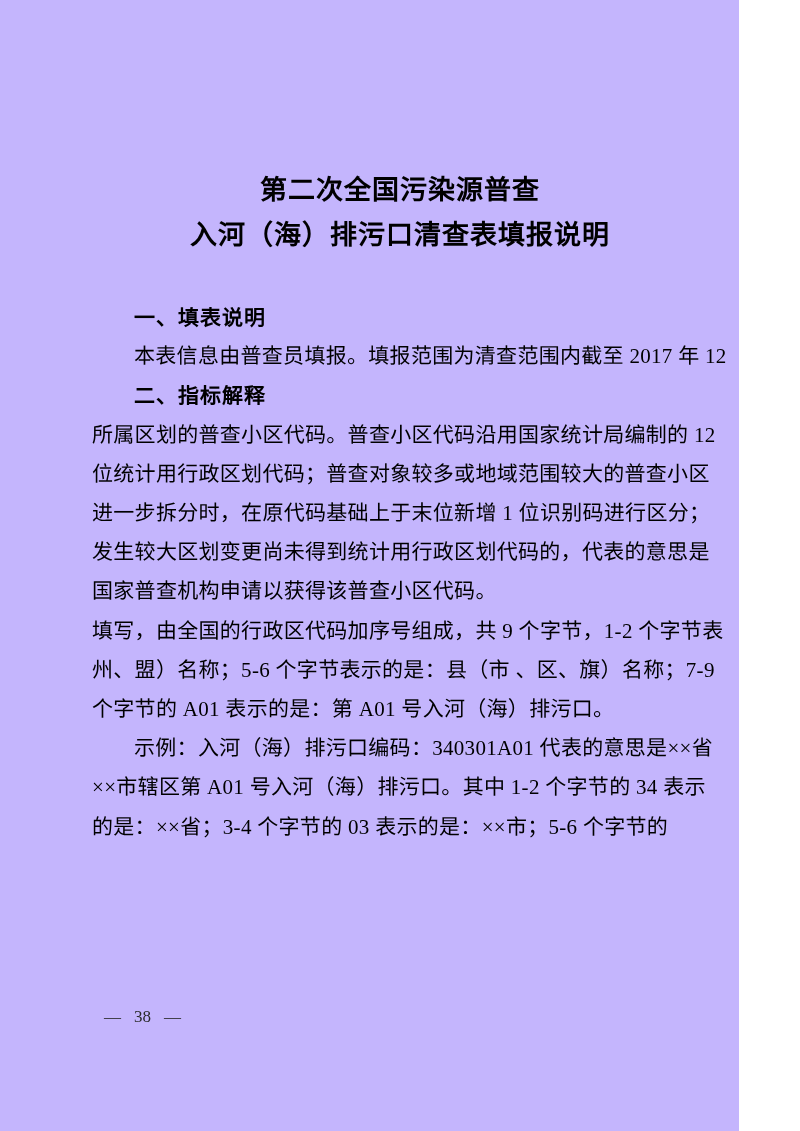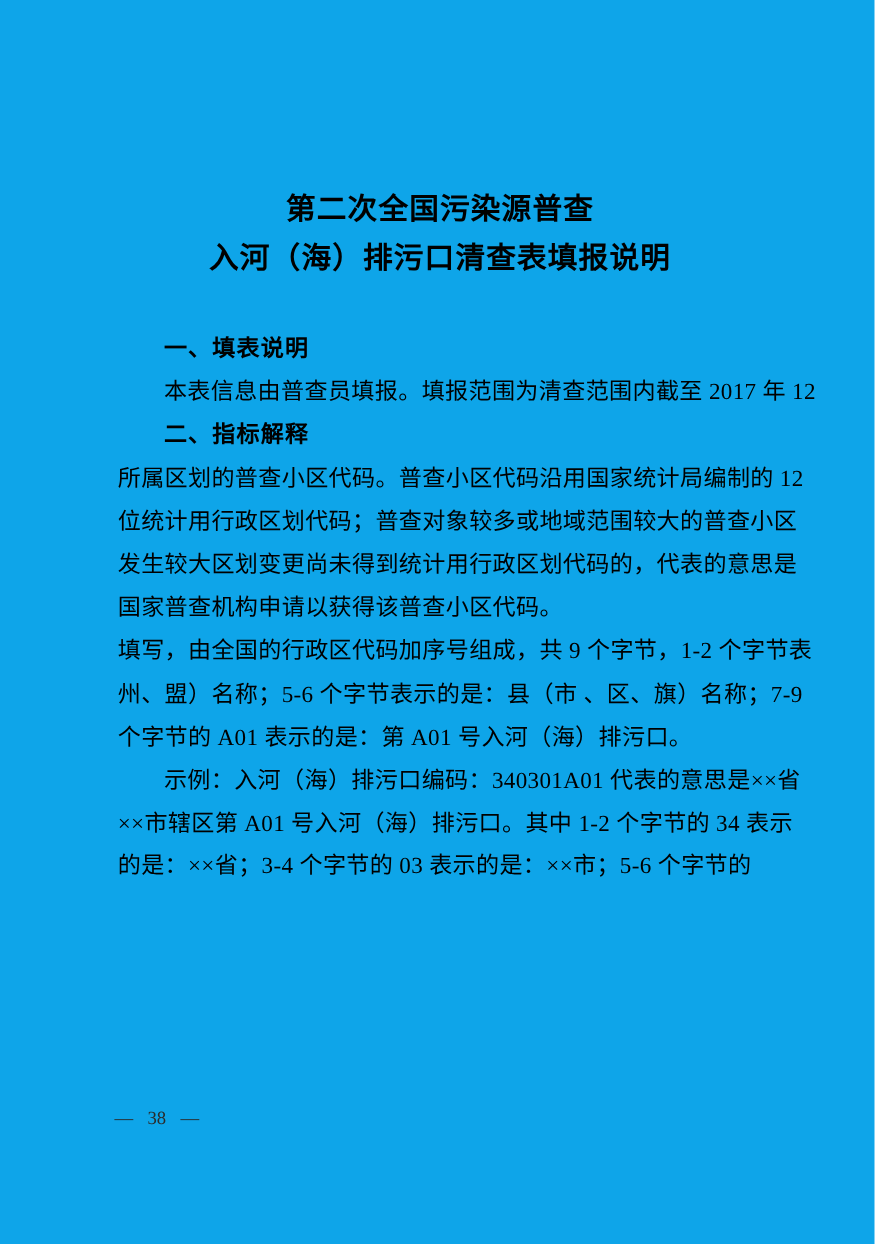--- a/index.html
+++ b/index.html
@@ -6,23 +6,23 @@
 
   html, body {
     width: 800px;
     background: #ffffff;
     font-family: "Liberation Serif", "DejaVu Serif", serif;
     color: #000000;
   }
 
   .page {
     position: relative;
-    width: 795px;
+    width: 739px;
     height: 1131px;
-    background: #0ea5e9;
+    background: #c4b5fd;
     overflow: hidden;
   }
 
   .title-block {
     position: absolute;
     top: 168px;
     left: 0;
     width: 800px;
     text-align: center;
   }
@@ -32,21 +32,21 @@
     font-weight: bold;
     font-size: 27px;
     line-height: 45px;
     letter-spacing: 1px;
     white-space: nowrap;
   }
 
   .body-block {
     position: absolute;
     top: 298px;
-    left: 107px;
+    left: 92px;
     width: 616px;
     font-size: 21px;
     line-height: 39.2px;
   }
 
   .line {
     white-space: nowrap;
     letter-spacing: 0.3px;
   }
 
@@ -82,20 +82,21 @@
     <div class="title-line">第二次全国污染源普查</div>
     <div class="title-line">入河（海）排污口清查表填报说明</div>
   </div>
 
   <div class="body-block">
     <div class="line heading">一、填表说明</div>
     <div class="line indent">本表信息由普查员填报。填报范围为清查范围内截至 2017 年 12</div>
     <div class="line heading">二、指标解释</div>
     <div class="line">所属区划的普查小区代码。普查小区代码沿用国家统计局编制的 12</div>
     <div class="line">位统计用行政区划代码；普查对象较多或地域范围较大的普查小区</div>
+    <div class="line">进一步拆分时，在原代码基础上于末位新增 1 位识别码进行区分；</div>
     <div class="line">发生较大区划变更尚未得到统计用行政区划代码的，代表的意思是</div>
     <div class="line">国家普查机构申请以获得该普查小区代码。</div>
     <div class="line">填写，由全国的行政区代码加序号组成，共 9 个字节，1-2 个字节表</div>
     <div class="line">州、盟）名称；5-6 个字节表示的是：县（市 、区、旗）名称；7-9</div>
     <div class="line">个字节的 A01 表示的是：第 A01 号入河（海）排污口。</div>
     <div class="line indent">示例：入河（海）排污口编码：340301A01 代表的意思是××省</div>
     <div class="line">××市辖区第 A01 号入河（海）排污口。其中 1-2 个字节的 34 表示</div>
     <div class="line">的是：××省；3-4 个字节的 03 表示的是：××市；5-6 个字节的</div>
   </div>
 

